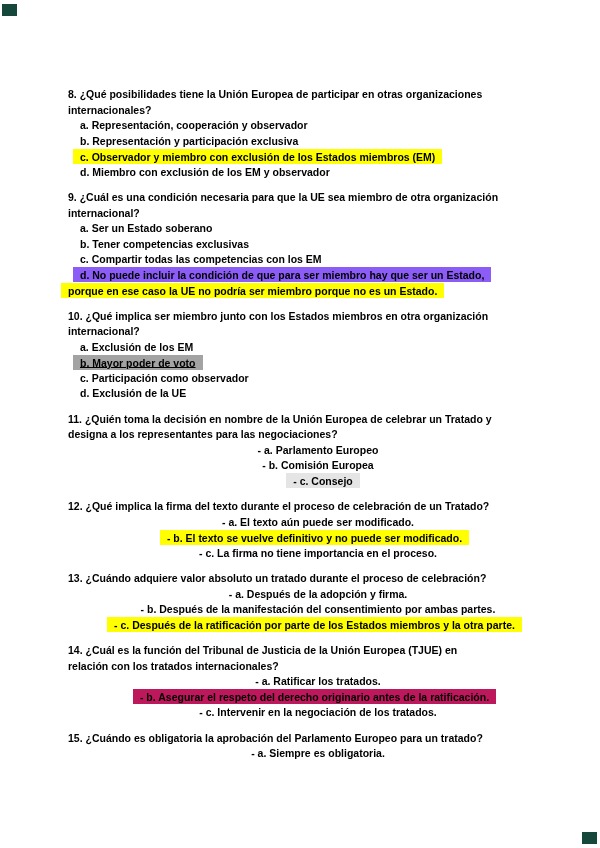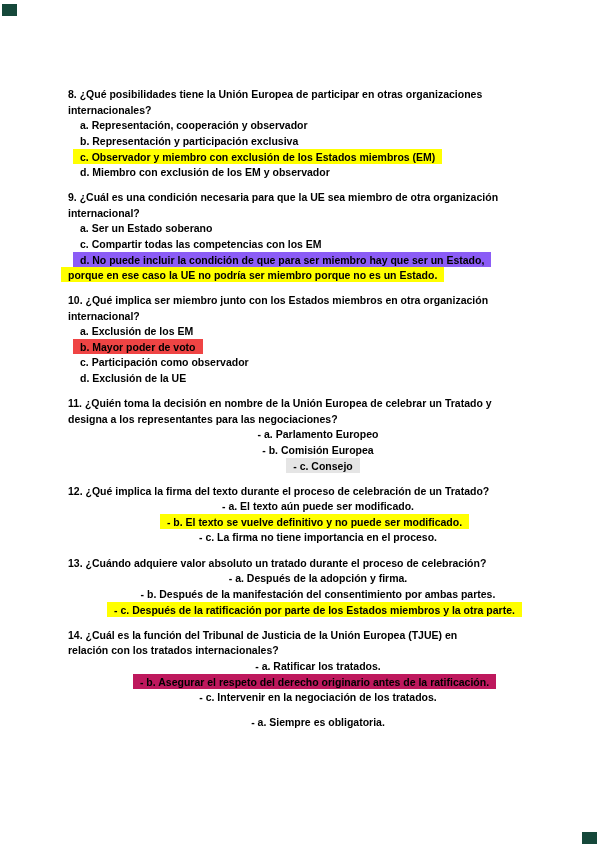--- a/index.html
+++ b/index.html
@@ -62,33 +62,34 @@
           <div class="line letter-indent"><span class="line-text">d. Miembro con exclusión de los EM y observador</span></div>
         </div>
   </section>
       <section class="question">
     <div class="q-title">
           <div class="line bold flush"><span class="line-text">9. ¿Cuál es una condición necesaria para que la UE sea miembro de otra organización</span></div>
           <div class="line bold flush"><span class="line-text">internacional?</span></div>
         </div>
     <div class="q-options">
           <div class="line letter-indent"><span class="line-text">a. Ser un Estado soberano</span></div>
+          <div class="line letter-indent"><span class="line-text">b. Tener competencias exclusivas</span></div>
           <div class="line letter-indent"><span class="line-text">c. Compartir todas las competencias con los EM</span></div>
           <div class="line letter-indent bold"><span class="line-text hl" style="background: #8b5cf6;">d. No puede incluir la condición de que para ser miembro hay que ser un Estado,</span></div>
           <div class="line flush bold"><span class="line-text hl" style="background: rgb(255, 255, 0);">porque en ese caso la UE no podría ser miembro porque no es un Estado.</span></div>
         </div>
   </section>
       <section class="question">
     <div class="q-title">
           <div class="line bold flush"><span class="line-text">10. ¿Qué implica ser miembro junto con los Estados miembros en otra organización</span></div>
           <div class="line bold flush"><span class="line-text">internacional?</span></div>
         </div>
     <div class="q-options">
           <div class="line letter-indent"><span class="line-text">a. Exclusión de los EM</span></div>
-          <div class="line letter-indent bold"><span class="line-text hl" style="background: #ef4444;">b. Mayor poder de voto</span></div>
+          <div class="line letter-indent bold"><span class="line-text hl" style="background: #a3a3a3; text-decoration: underline;">b. Mayor poder de voto</span></div>
           <div class="line letter-indent"><span class="line-text">c. Participación como observador</span></div>
           <div class="line letter-indent"><span class="line-text">d. Exclusión de la UE</span></div>
         </div>
   </section>
       <section class="question">
     <div class="q-title">
           <div class="line bold flush"><span class="line-text">11. ¿Quién toma la decisión en nombre de la Unión Europea de celebrar un Tratado y</span></div>
           <div class="line bold flush"><span class="line-text">designa a los representantes para las negociaciones?</span></div>
         </div>
     <div class="q-options">
@@ -122,19 +123,22 @@
           <div class="line bold flush"><span class="line-text">14. ¿Cuál es la función del Tribunal de Justicia de la Unión Europea (TJUE) en</span></div>
           <div class="line bold flush"><span class="line-text">relación con los tratados internacionales?</span></div>
         </div>
     <div class="q-options">
           <div class="line dash-indent"><span class="line-text">- a. Ratificar los tratados.</span></div>
           <div class="line dash-indent bold"><span class="line-text hl" style="background: #be185d;">- b. Asegurar el respeto del derecho originario antes de la ratificación.</span></div>
           <div class="line dash-indent"><span class="line-text">- c. Intervenir en la negociación de los tratados.</span></div>
         </div>
   </section>
       <section class="question">
+    <div class="q-title">
+          <div class="line bold flush"><span class="line-text">15. ¿Cuándo es obligatoria la aprobación del Parlamento Europeo para un tratado?</span></div>
+        </div>
     <div class="q-options">
           <div class="line dash-indent"><span class="line-text">- a. Siempre es obligatoria.</span></div>
         </div>
   </section>
     </div>
   <div class="corner br" style="background: rgb(21, 72, 58);"></div>
 </div>
 
 </body></html>

